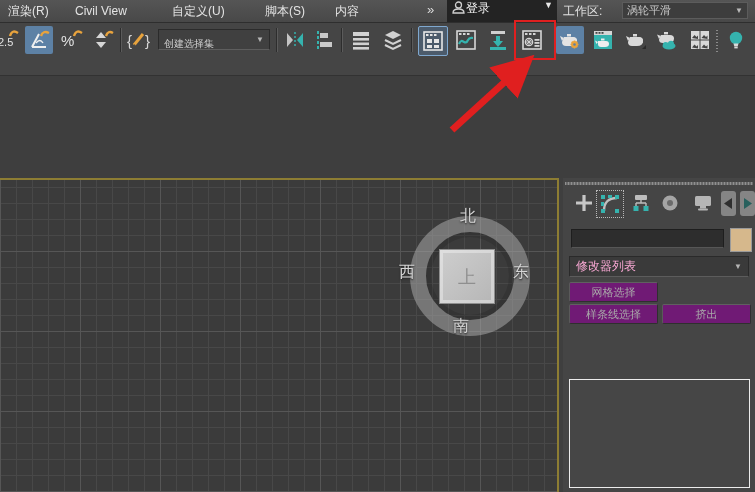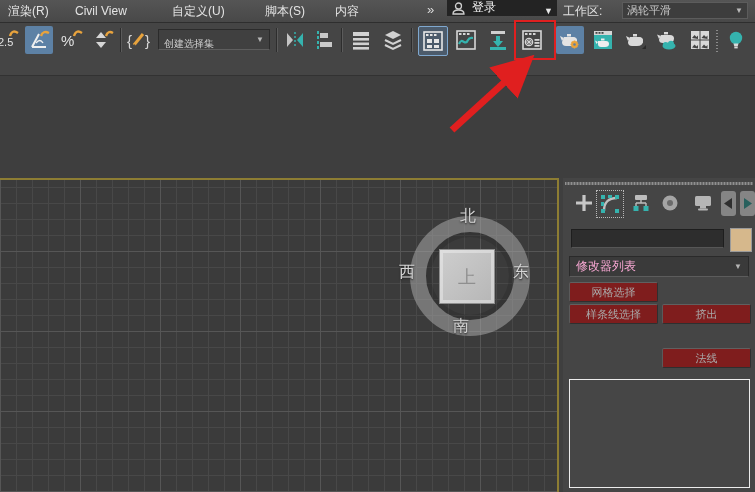--- a/index.html
+++ b/index.html
@@ -4,22 +4,22 @@
 <style>
   html,body{margin:0;padding:0;background:#222;}
   #app{position:relative;width:755px;height:492px;overflow:hidden;
        font-family:"Liberation Sans","DejaVu Sans",sans-serif;
        background:#3f3f3f;-webkit-user-select:none;user-select:none;}
   
   #menubar{position:absolute;left:0;top:0;width:755px;height:22px;
            background:linear-gradient(#555,#484848);border-bottom:1px solid #2e2e2e;}
   .menu-item{position:absolute;top:0;height:22px;line-height:22px;color:#e4e4e4;font-size:12px;white-space:nowrap;}
   #overflow-chevron{position:absolute;top:0;height:22px;line-height:20px;color:#dcdcdc;font-size:13px;}
-  #signin{position:absolute;left:447px;top:0;width:110px;height:16px;background:#232323;
-          display:flex;align-items:flex-end;gap:6px;padding:0 4px;box-sizing:border-box;}
+  #signin{position:absolute;left:447px;top:0;width:110px;height:22px;background:#232323;
+          display:flex;align-items:flex-start;gap:0;padding:0 4px;box-sizing:border-box;}
   #signin .lbl{color:#f0f0f0;font-size:12px;flex:1;}
   #signin .arr{color:#e8e8e8;font-size:9px;}
   #workspace-label{position:absolute;left:563px;top:0;height:22px;line-height:22px;color:#e0e0e0;font-size:12px;}
   #workspace-dd{position:absolute;left:622px;top:2px;width:126px;height:17px;background:#3d3d3d;
           border:1px solid #5c5c5c;display:flex;align-items:center;box-sizing:border-box;padding:0 4px;}
   #workspace-dd .val{flex:1;color:#c9c9c9;font-size:11px;}
   #workspace-dd .arr{color:#b9b9b9;font-size:8px;}
   
   #toolbar{position:absolute;left:0;top:23px;width:755px;height:52px;background:#454545;border-bottom:1px solid #323232;}
   .tb-btn{position:absolute;top:3px;width:28px;height:28px;display:flex;align-items:center;justify-content:center;border-radius:2px;}
@@ -63,21 +63,21 @@
   .pscroll{position:absolute;top:13px;width:15px;height:25px;background:#858585;border-radius:3px;
      display:flex;align-items:center;justify-content:center;}
   #object-name{position:absolute;left:8px;top:51px;width:153px;height:19px;background:#2d2d2d;
      border:1px solid #1e1e1e;border-bottom-color:#565656;box-sizing:border-box;color:#ddd;font-size:11px;padding:0 4px;}
   #color-swatch{position:absolute;left:167px;top:50px;width:20px;height:22px;background:#d6b88c;border:1px solid #9a9a9a;}
   #modifier-dd{position:absolute;left:6px;top:78px;width:180px;height:21px;background:#3a3a3a;
      border:1px solid #2a2a2a;border-bottom-color:#5c5c5c;display:flex;align-items:center;
      padding:0 6px;box-sizing:border-box;}
   #modifier-dd .val{flex:1;color:#f9a8d4;font-size:12px;}
   #modifier-dd .arr{color:#b5b5b5;font-size:8px;}
-  .mod-btn{position:absolute;width:87px;height:18px;background:#7f1d1d;border-radius:2px;
+  .mod-btn{position:absolute;width:87px;height:18px;background:#701a75;border-radius:2px;
      border:1px solid #2f2f2f;border-top-color:#606060;border-left-color:#5a5a5a;
      color:#a9a9a9;font-size:11px;display:flex;align-items:center;justify-content:center;white-space:nowrap;}
   #stack-box{position:absolute;left:6px;top:201px;width:179px;height:107px;background:#464646;border:1px solid #ececec;}
   svg{display:block;}
 </style>
 </head>
 <body>
 
 <div id="app">
 
@@ -378,18 +378,17 @@
     <div id="color-swatch"></div>
 
     <div id="modifier-dd">
       <span class="val">修改器列表</span>
       <span class="arr">▼</span>
     </div>
 
     <div class="mod-btn" style="left:6px;top:104px">网格选择</div>
     <div class="mod-btn" style="left:6px;top:126px">样条线选择</div>
     <div class="mod-btn" style="left:99px;top:126px">挤出</div>
-    <div class="mod-btn" style="left:99px;top:170px">法线</div>
 
     <div id="stack-box"></div>
   </div>
 
 </div>
 
 </body></html>

